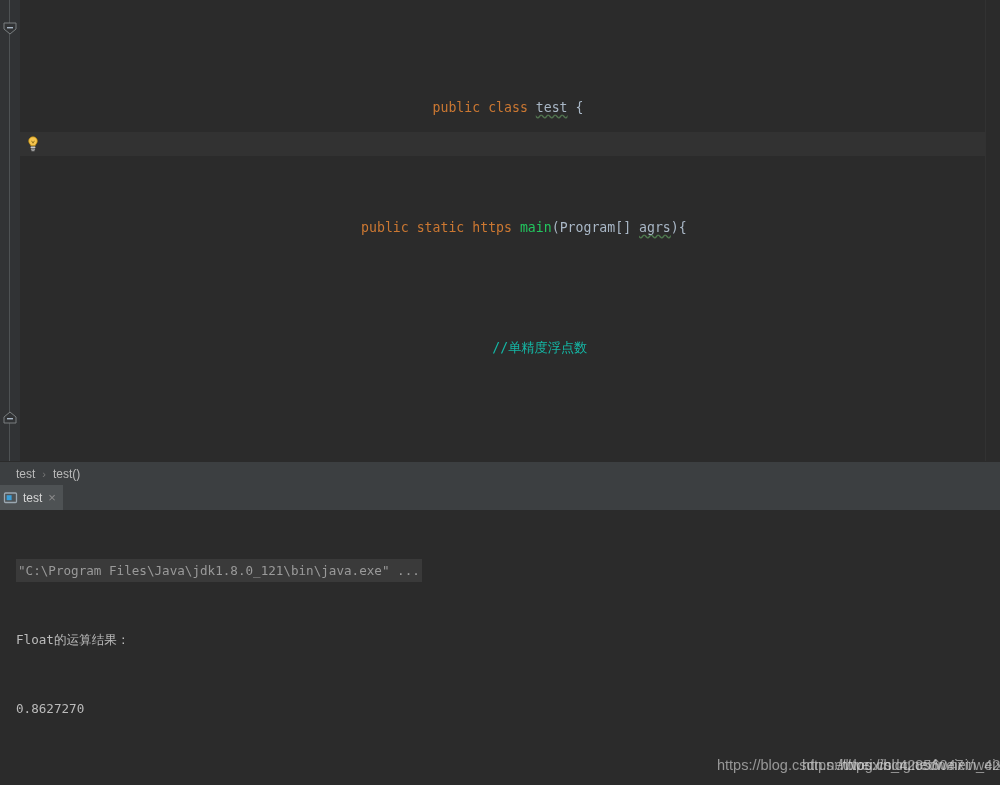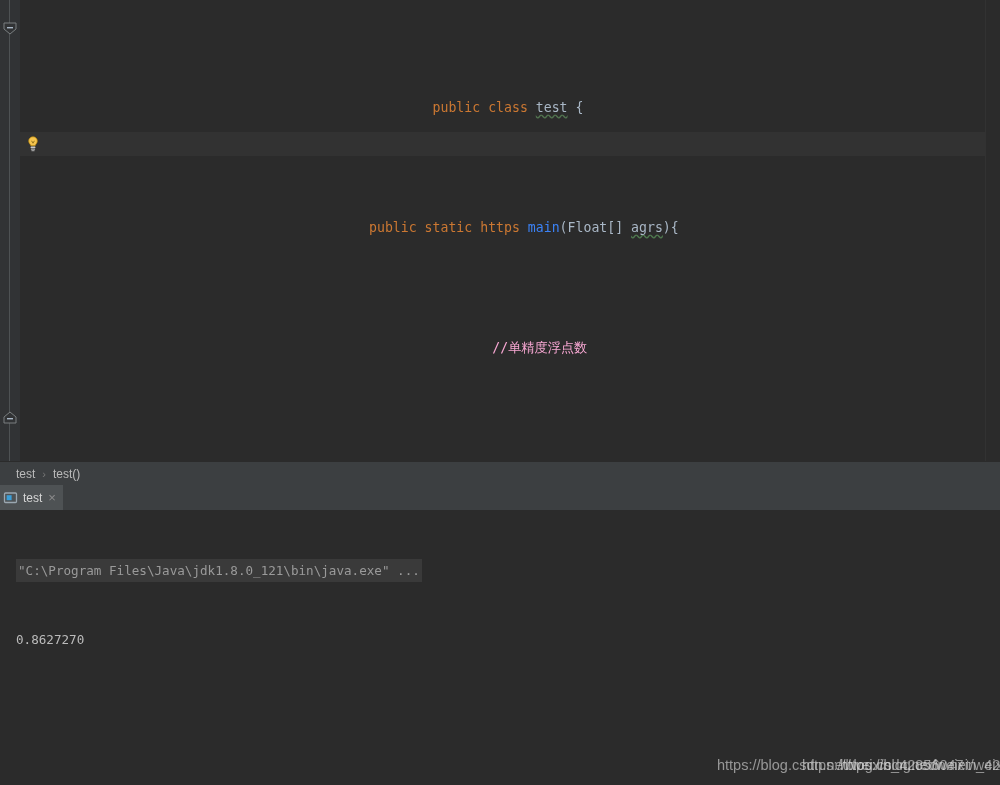--- a/index.html
+++ b/index.html
@@ -54,22 +54,22 @@
     font-size: 13.2px; line-height: 24px;
     white-space: pre;
     color: #a9b7c6;
   }
   .cl { position: relative; height: 24px; padding-left: 16px; text-align: center; }
 
   
   .kw   { color: #cc7832; }
   .cls  { color: #a9b7c6; }
   .num  { color: #6897bb; }
-  .cmt  { color: #f9a8d4; }
-  .mth  { color: #3b82f6; }
+  .cmt  { color: #14b8a6; }
+  .mth  { color: #22c55e; }
   .pun  { color: #a9b7c6; }
   .semi { color: #6a6a6a; }
   .sq {
     text-decoration: underline wavy #51744f;
     text-decoration-skip-ink: none;
     text-underline-offset: 2px;
   }
   .sqg {
     text-decoration: underline wavy #4f7a4f;
     text-decoration-skip-ink: none;
@@ -169,21 +169,21 @@
         <path d="M7.6 5.8 L9 8.2 L10.4 5.8" fill="none" stroke="#8a6d1a" stroke-width=".9"></path>
       </svg>
     </div>
 
     <div id="code">
 
       
       <div class="cl"><span class="kw">public</span> <span class="kw">class</span> <span class="cls sq">test</span> <span class="pun">{</span></div>
 
       
-      <div class="cl">    <span class="kw">public</span> <span class="kw">static</span> <span class="kw">https</span> <span class="mth">main</span><span class="pun">(</span><span class="cls">Float[]</span> <span class="cls sqg">agrs</span><span class="pun">){</span></div>
+      <div class="cl">    <span class="kw">public</span> <span class="kw">static</span> <span class="kw">https</span> <span class="mth">main</span><span class="pun">(</span><span class="cls">Program[]</span> <span class="cls sqg">agrs</span><span class="pun">){</span></div>
 
       
       <div class="cl">        <span class="cmt">//单精度浮点数</span></div>
 
       
       <div class="cl">        <span class="cls">Float</span> <span class="cls">a</span> <span class="pun">=</span> <span class="num">2.15f</span><span class="semi">;</span></div>
 
       
       
 
@@ -252,20 +252,21 @@
         </svg>
       </span>
       <span class="tlabel">test</span>
       <span class="tclose">×</span>
     </div>
   </div>
 
   <div id="console">
     <div id="console-lines">
       <div class="cline"><span class="cmdline">"C:\Program Files\Java\jdk1.8.0_121\bin\java.exe" ...</span></div>
+      <div class="cline">Float的运算结果：</div>
       <div class="cline">0.8627270</div>
       <div class="cline"></div>
       
       
       
       
       
       
       
       

